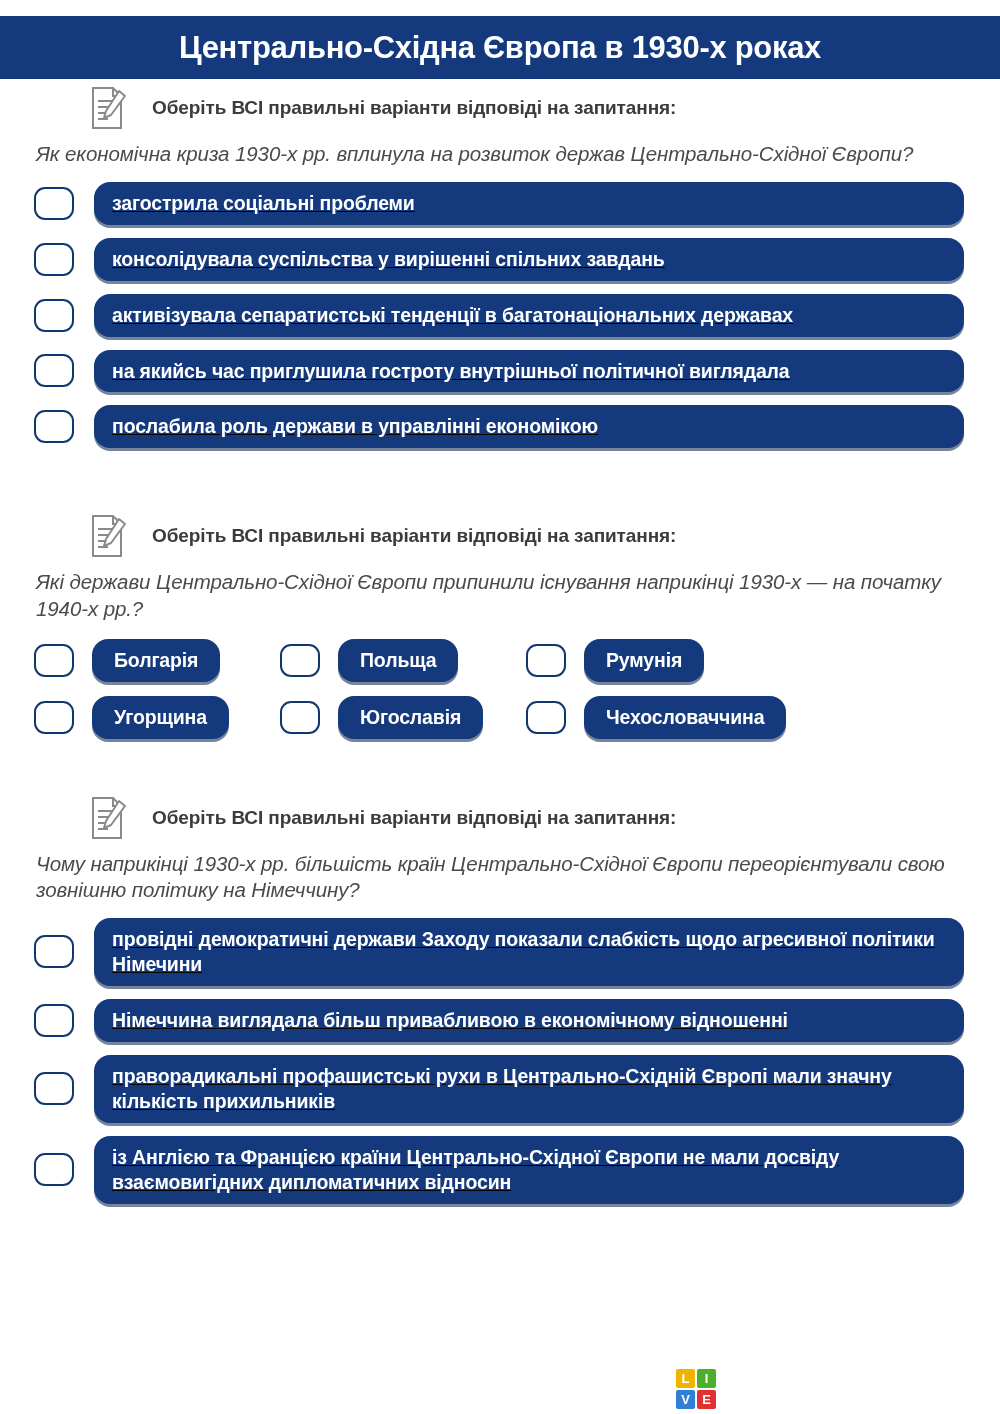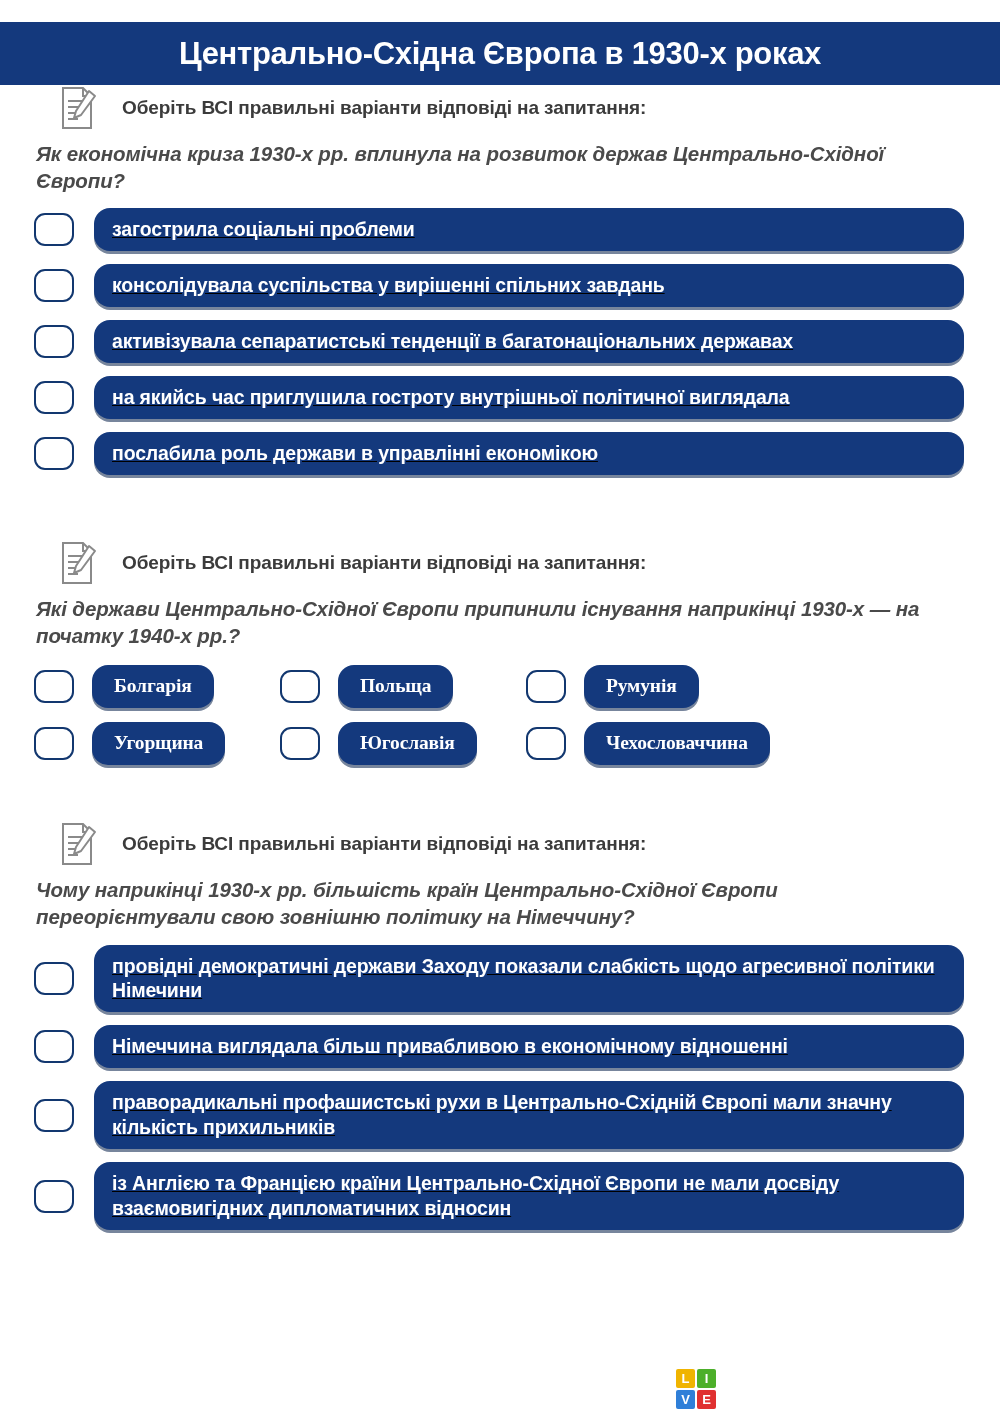--- a/index.html
+++ b/index.html
@@ -12,21 +12,21 @@
     background: #ffffff;
     font-family: "Liberation Sans", "DejaVu Sans", sans-serif;
     position: relative;
     overflow: hidden;
   }
 
   
   .header-bar {
     position: absolute;
     left: 0;
-    top: 22px;
+    top: 16px;
     width: 1000px;
     height: 63px;
     background: #14397d;
     display: flex;
     align-items: center;
     justify-content: center;
   }
   .header-title {
     color: #ffffff;
     font-size: 31px;
@@ -43,39 +43,39 @@
     width: 1000px;
   }
 
   .question-block {
     position: relative;
   }
 
   .instruction-row {
     display: flex;
     align-items: center;
-    padding-left: 58px;
+    padding-left: 88px;
     margin-bottom: 4px;
   }
   .note-icon {
     width: 42px;
     height: 46px;
     flex: 0 0 42px;
     margin-right: 22px;
   }
   .instruction-text {
     font-size: 19px;
     font-weight: bold;
     color: #3b3b3b;
     letter-spacing: -0.1px;
   }
 
   .question-text {
     font-size: 20.5px;
-    font-weight: bold;
+    font-weight: normal;
     font-style: italic;
     color: #4a4a4a;
     line-height: 1.3;
     padding: 6px 40px 0 36px;
     letter-spacing: -0.1px;
   }
 
   
   .options {
     margin-top: 14px;
@@ -122,21 +122,20 @@
   .country-row {
     display: flex;
     align-items: center;
     margin-bottom: 14px;
   }
   .country-cell {
     display: flex;
     align-items: center;
     width: 246px;
     flex: 0 0 246px;
-    font-family: Liberation Serif, serif;
   }
   .country-cell.last {
     width: auto;
     flex: 0 0 auto;
   }
   .country-cell .checkbox {
     margin-right: 18px;
   }
   .pill.country {
     display: inline-block;

